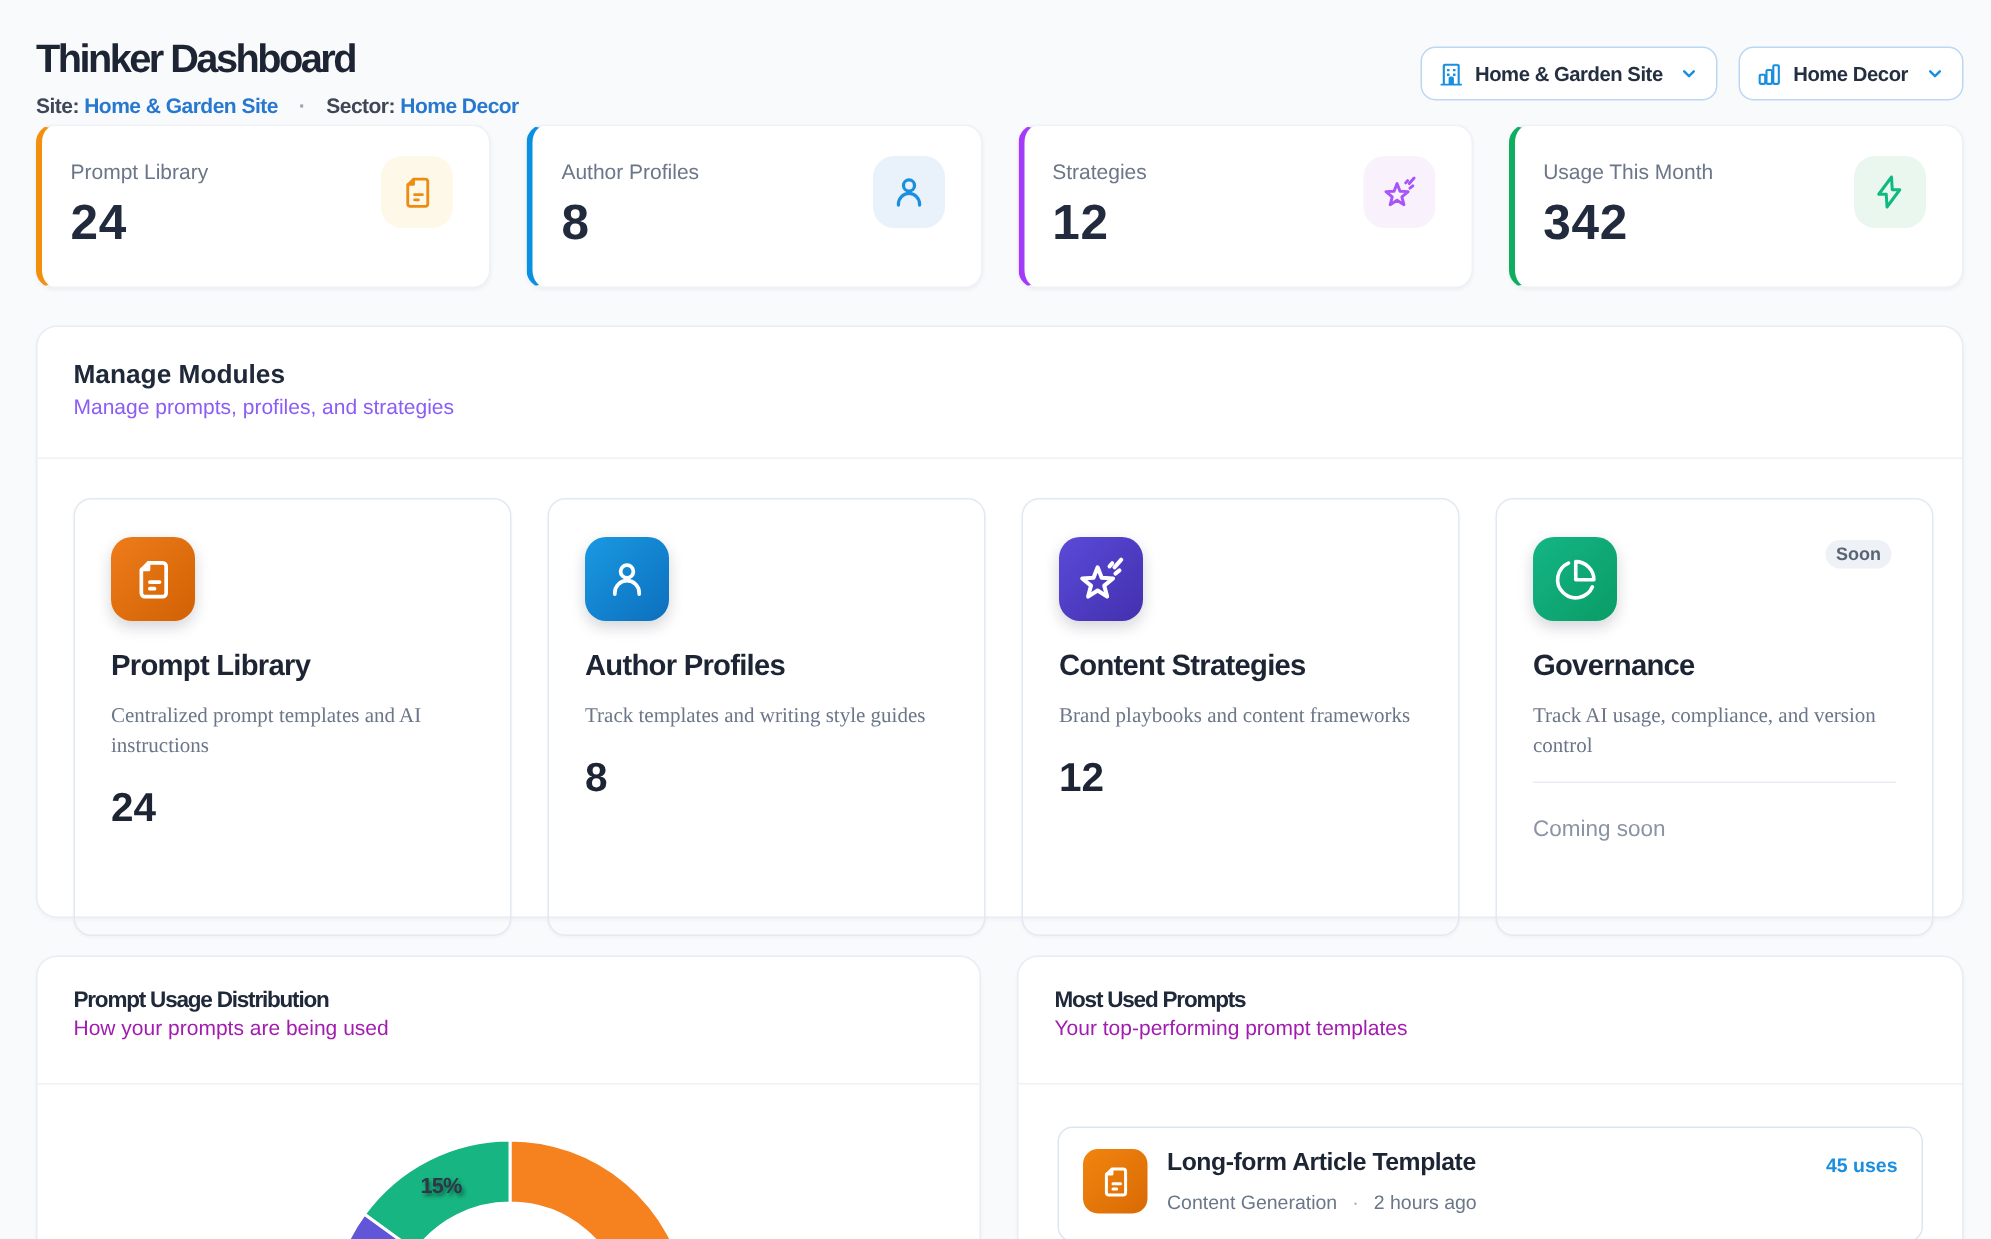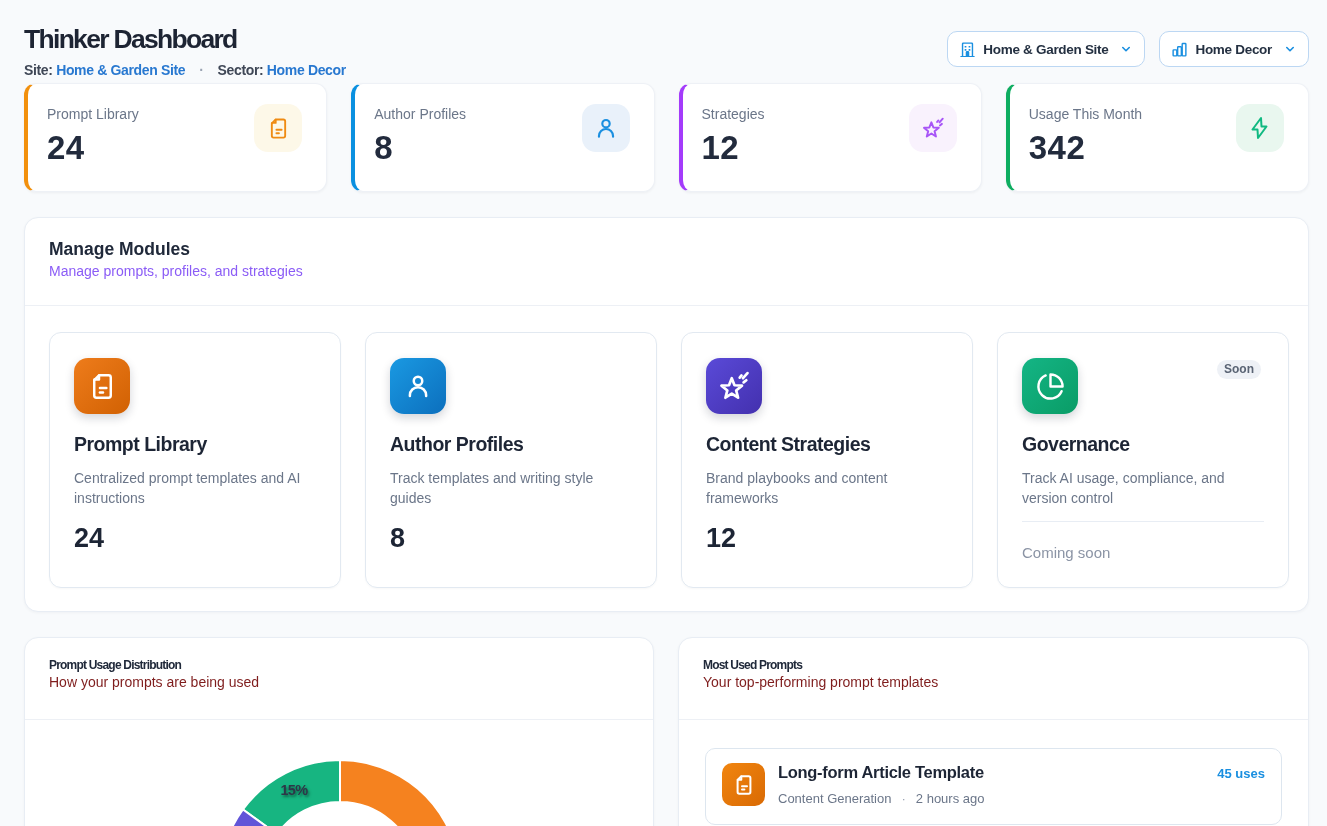--- a/index.html
+++ b/index.html
@@ -33,40 +33,40 @@
   display:flex; align-items:center; justify-content:center; }
 
 
 .panel { position:absolute; left:0; top:217px; width:1285px; height:395px; background:#fff;
   border:1px solid #e8edf4; border-radius:14px; box-shadow:0 1px 3px rgba(15,23,42,.04); }
 .panel-hd { padding:21px 24px 0 24px; }
 .panel-hd .t { font-size:17.5px; font-weight:bold; color:#20293a; }
 .panel-hd .s { font-size:14px; color:#8b5cf6; margin-top:3px; }
 .panel-div { border-top:1px solid #edf0f5; margin-top:26px; }
 .modules { display:flex; gap:24px; padding:26px 24px; }
-.mod { flex:1; border:1px solid #e2e9f1; border-radius:12px; padding:25px 24px; height:256px; position:relative;
+.mod { flex:1; border:1px solid #e2e9f1; border-radius:12px; padding:25px 24px; height:292px; position:relative;
   box-shadow:0 1px 2px rgba(15,23,42,.03); }
 .mod .micon { width:56px; height:56px; border-radius:14px; display:flex; align-items:center; justify-content:center;
   box-shadow:0 4px 10px rgba(15,23,42,.18); }
 .mod .mt { font-size:19.5px; font-weight:bold; color:#1d2535; margin-top:19px; letter-spacing:-0.5px; }
-.mod .md { font-size:14px; color:#6b7689; margin-top:12px; line-height:20px; width:242px; }
+.mod .md { font-size:14px; color:#6b7689; margin-top:12px; line-height:20px; width:242px;font-family:Liberation Serif, serif; }
 .mod .mn { font-size:27px; font-weight:bold; color:#1d2535; margin-top:15px; }
 .soon { position:absolute; top:27px; right:27px; background:#eef1f6; color:#5a6474; font-size:12px;
   font-weight:bold; border-radius:999px; padding:3px 7px; line-height:13px; }
 .gov-div { border-top:1px solid #e8edf4; margin-top:13px; }
 .gov-soon { font-size:15px; color:#8b94a5; margin-top:22px; }
 
 
 .bcard { position:absolute; top:637px; background:#fff; border:1px solid #e8edf4; border-radius:14px; height:220px;
   box-shadow:0 1px 3px rgba(15,23,42,.04); overflow:hidden; }
 .bcard.left { left:0; width:630px; }
 .bcard.right { left:654px; width:631px; }
 .bc-hd { padding:20px 24px 0 24px; }
-.bc-hd .t { font-size:12px; font-weight:bold; color:#20293a; letter-spacing:-0.8px; }
-.bc-hd .s { font-size:14px; color:#7f1d1d; margin-top:2px; }
+.bc-hd .t { font-size:15px; font-weight:bold; color:#20293a; letter-spacing:-0.8px; }
+.bc-hd .s { font-size:14px; color:#a21caf; margin-top:2px; }
 .bc-div { border-top:1px solid #edf0f5; margin-top:29px; }
 
 
 .pitem { margin:28px 26px 0 26px; border:1px solid #dde6ef; border-radius:10px; padding:14px 16px 18px 16px; display:flex; align-items:center; }
 .pitem .picon { width:43px; height:43px; border-radius:10px; background:linear-gradient(135deg,#f1850f,#d96a04);
   display:flex; align-items:center; justify-content:center; flex:none; }
 .pitem .pinfo { margin-left:13px; }
 .pitem .pt { font-size:16.5px; font-weight:bold; color:#1d2535; letter-spacing:-0.3px; }
 .pitem .ps { font-size:13px; color:#6b7689; margin-top:9px; }
 .pitem .ps .d { color:#9aa3b2; margin:0 10px; }

